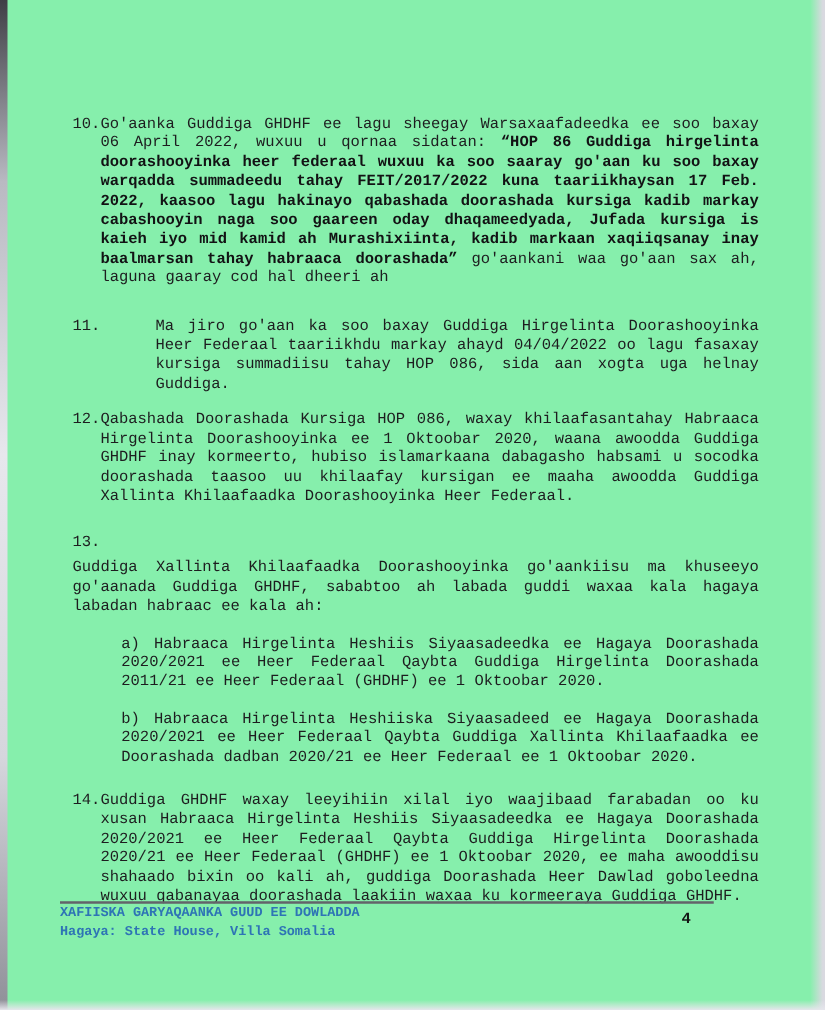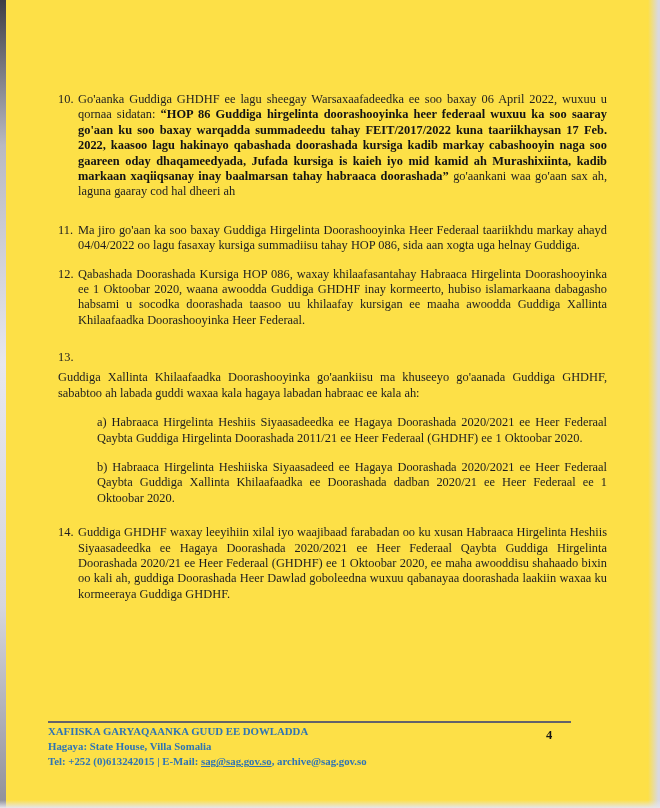--- a/index.html
+++ b/index.html
@@ -4,23 +4,23 @@
 <style>
   html, body {
     margin: 0;
     padding: 0;
     background: #ffffff;
   }
   .photo {
     position: relative;
     width: 660px;
     height: 808px;
-    background: #fde047;
+    background: #86efac;
     overflow: hidden;
-    font-family: Liberation Serif, serif;
+    font-family: Liberation Mono, monospace;
   }
   .edge-left {
     position: absolute;
     left: 0; top: 0;
     width: 6px; height: 100%;
     background: linear-gradient(180deg, #3f3f46 0%, #b9b9c2 18%, #e7e7ed 45%, #d6d6dd 75%, #8f8f98 100%);
   }
   .edge-right {
     position: absolute;
     right: 0; top: 0;
@@ -43,21 +43,21 @@
   }
   .para { display: flex; }
   .num  { flex: 0 0 20px; }
   .ptext { flex: 1 1 auto; text-align: justify; }
   .bold { font-weight: 700; color: #121214; }
   .sub {
     margin-left: 39px;
     text-align: justify;
   }
   .m-p10 { margin-bottom: 23px; }
-  .m-p11 { margin-bottom: 13px; }
+  .m-p11 { margin-bottom: 13px; gap: 44px; }
   .m-p12 { margin-bottom: 22px; }
   .m-p13 { margin-bottom: 14px; flex-direction: column; }
   .m-suba { margin-bottom: 14px; }
   .m-subb { margin-bottom: 19px; }
 
   .footer-rule {
     position: absolute;
     left: 48px; top: 721px;
     width: 523px; height: 2px;
     background: #63636a;
@@ -122,17 +122,16 @@
       <div class="ptext">Guddiga GHDHF waxay leeyihiin xilal iyo waajibaad farabadan oo ku xusan Habraaca Hirgelinta Heshiis Siyaasadeedka ee Hagaya Doorashada 2020/2021 ee Heer Federaal Qaybta Guddiga Hirgelinta Doorashada 2020/21 ee Heer Federaal (GHDHF) ee 1 Oktoobar 2020, ee maha awooddisu shahaado bixin oo kali ah, guddiga Doorashada Heer Dawlad goboleedna wuxuu qabanayaa doorashada laakiin waxaa ku kormeeraya Guddiga GHDHF.</div>
     </div>
 
   </div>
 
   <div class="footer-rule"></div>
 
   <div class="footer-lines">
     <div>XAFIISKA GARYAQAANKA GUUD EE DOWLADDA</div>
     <div>Hagaya: State House, Villa Somalia</div>
-    <div><span>Tel:  +252 (0)613242015 | E-Mail: </span><span class="email-link">sag@sag.gov.so</span><span>, archive@sag.gov.so</span></div>
   </div>
 
   <div class="page-number">4</div>
 </div>
 
 </body></html>

